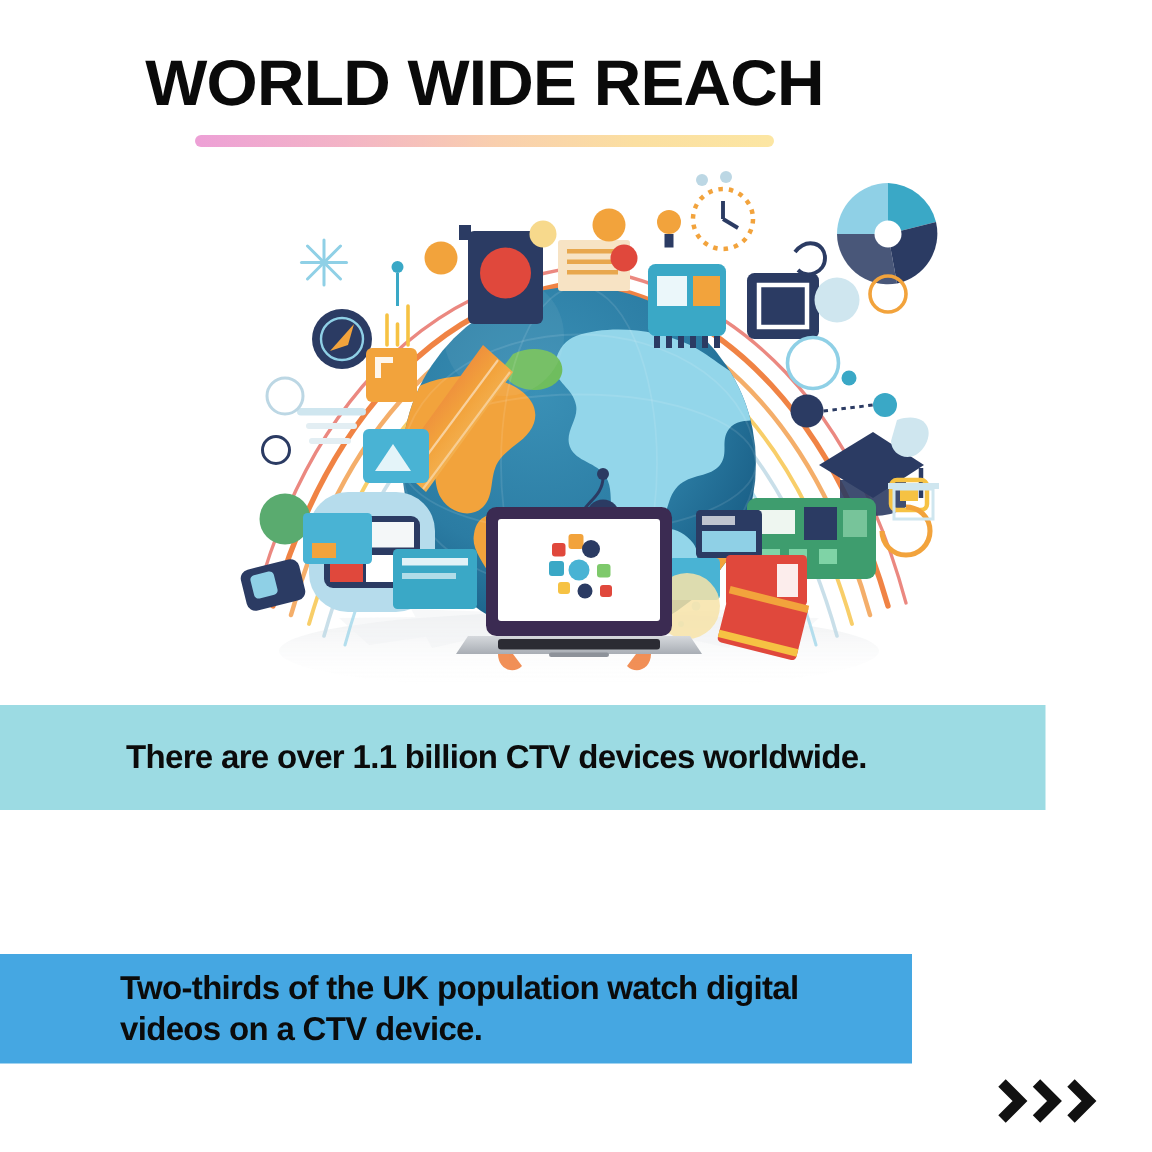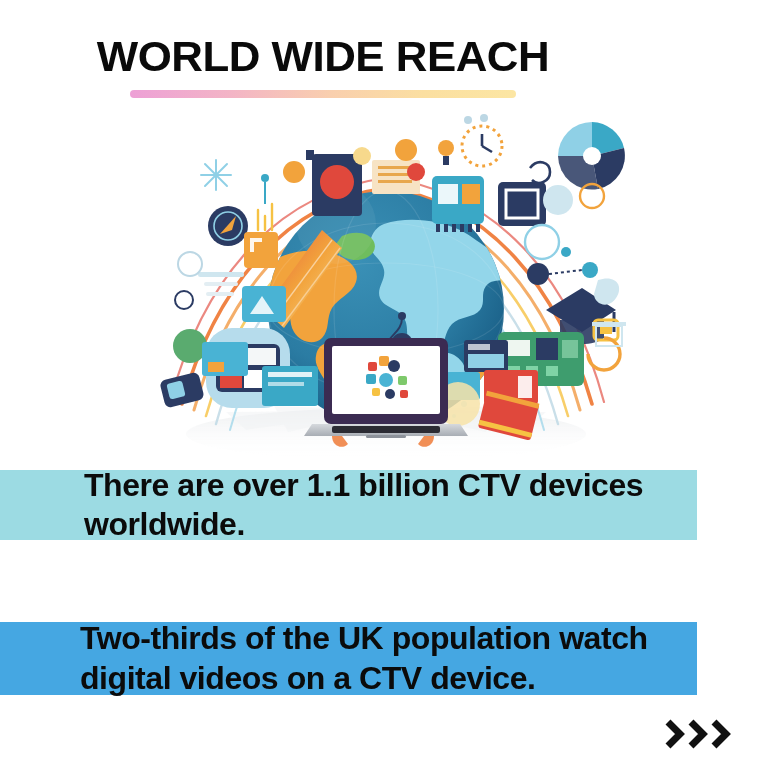--- a/index.html
+++ b/index.html
@@ -63,32 +63,32 @@
   
   .band {
     position: absolute;
     left: 0;
     display: flex;
     align-items: center;
   }
   .band-text {
     font-family: "Liberation Sans", sans-serif;
     font-weight: 700;
-    font-size: 32px;
+    font-size: 22px;
     line-height: 1.22;
     letter-spacing: -0.45px;
     color: #0b0b0b;
     margin: 0;
     padding-left: 84px;
     padding-right: 14px;
     transform: scaleX(1.0);
   }
   #band-1 { top: 470px; width: 697px; height: 70px; background: #9cdbe3; }
   #band-2 { top: 551px; width: 697px; height: 74px; background: #7ac8ec; }
-  #band-3 { top: 622px; width: 697px; height: 73px; background: #45a7e2; align-items: center; }
+  #band-3 { top: 636px; width: 608px; height: 73px; background: #45a7e2; align-items: center; }
   #band-3 .band-text { padding-left: 80px; }
 
   
   .chevrons {
     position: absolute;
     right: 36px;
     bottom: 18px;
     display: flex;
     align-items: center;
     gap: 1px;

